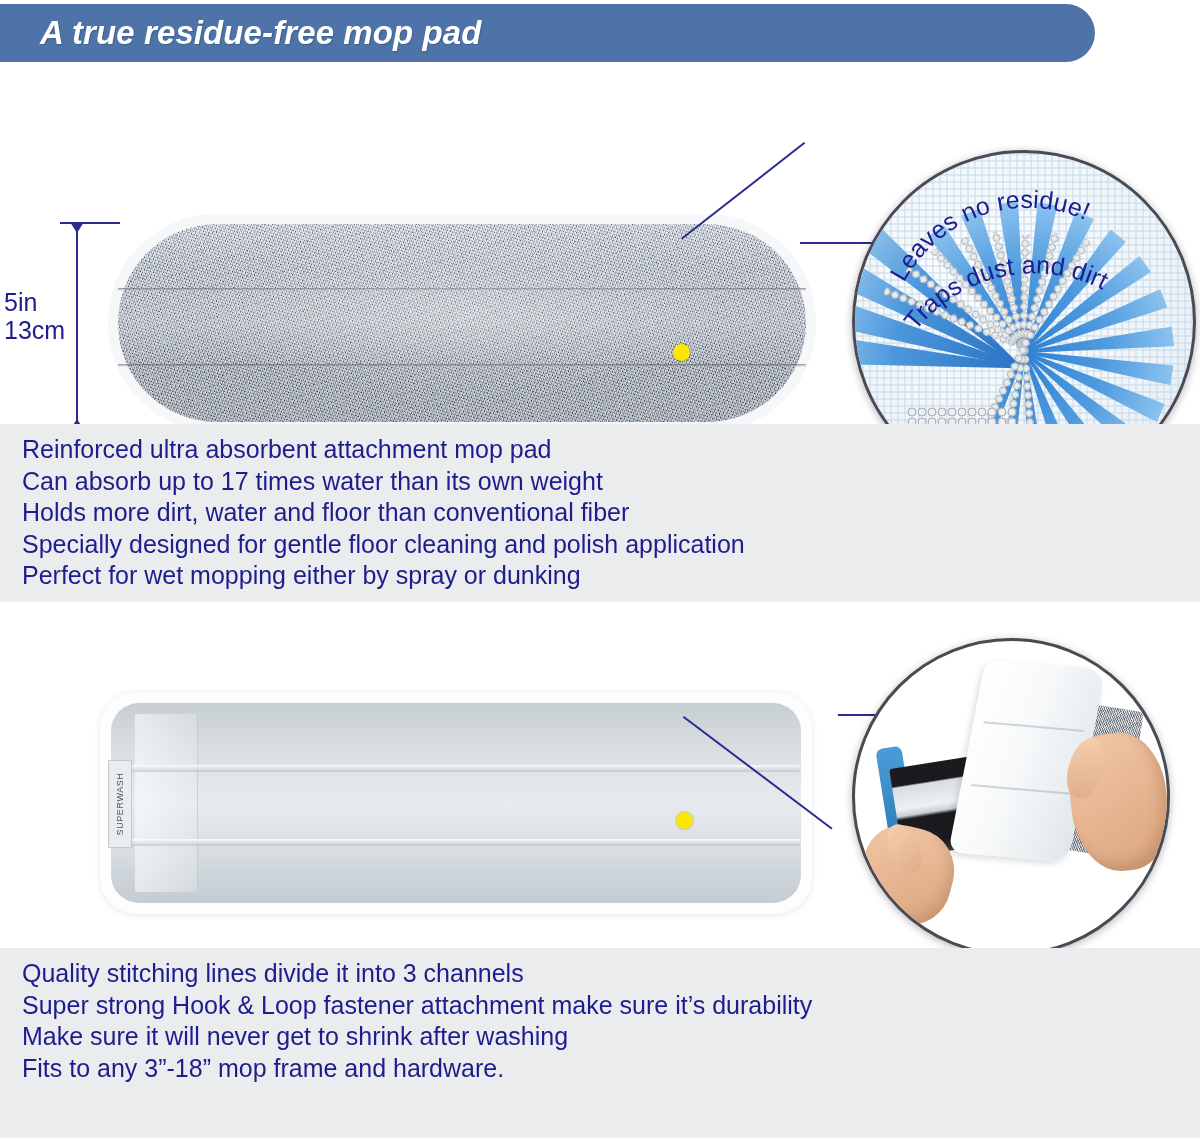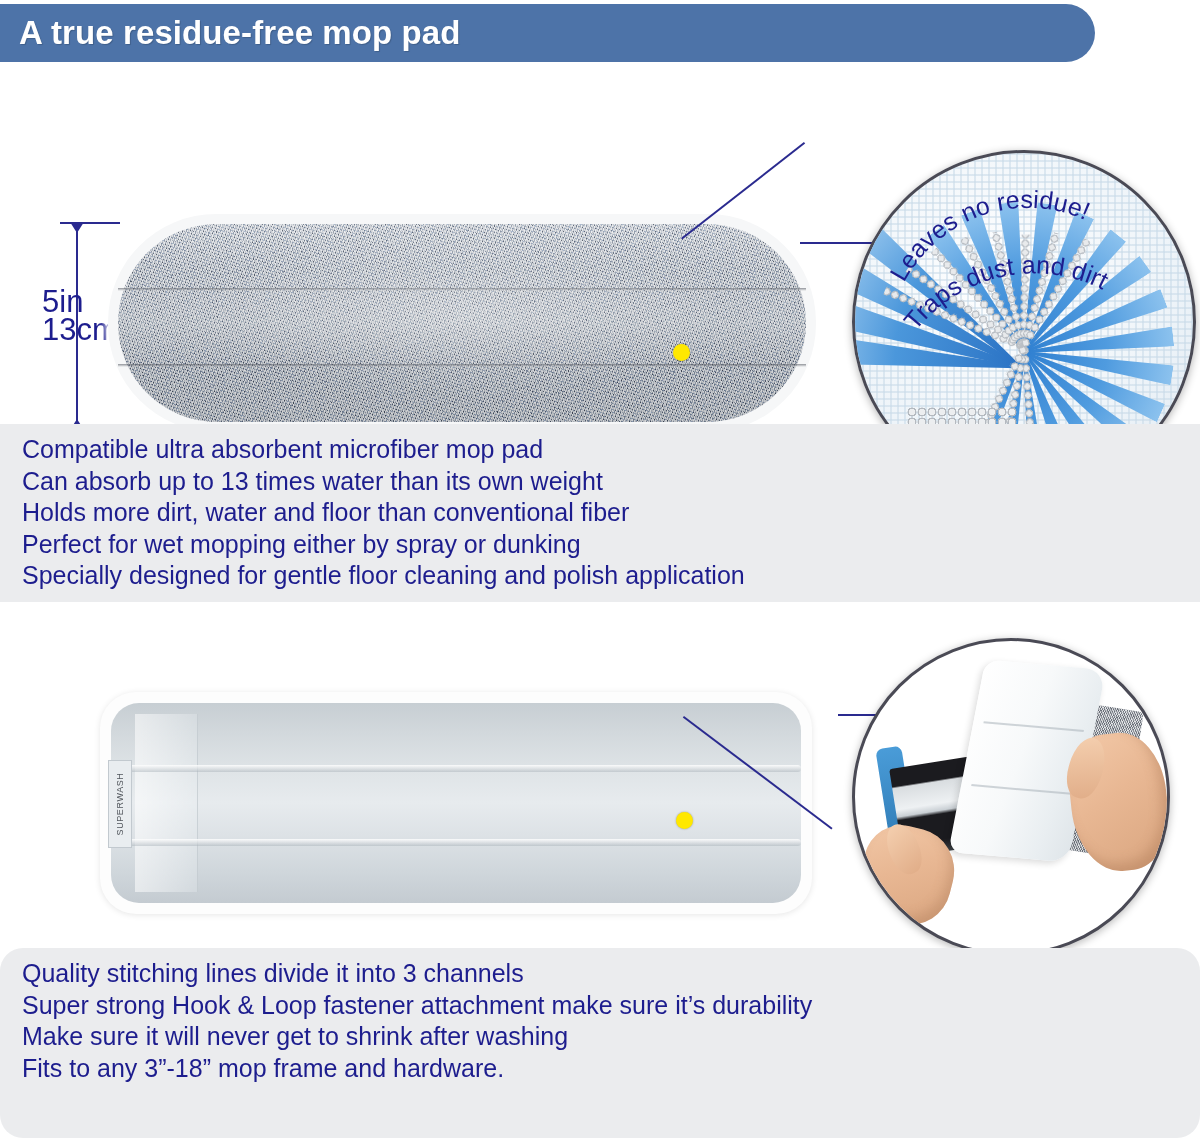--- a/index.html
+++ b/index.html
@@ -16,23 +16,24 @@
     position:absolute;left:0;top:4px;width:1095px;height:58px;
     background:#4d73a8;
     border-radius:0 34px 34px 0;
     display:flex;align-items:center;
   }
   .banner-title{
     color:#ffffff;
     font-size:33px;
     font-weight:bold;
     letter-spacing:0.1px;
-    margin-left:19px;
+    margin-left:40px;
     text-shadow:1px 1px 1px rgba(0,0,0,.18);
     white-space:nowrap;
+    font-style:italic;
   }
 
   
   .sec1-img{
     position:absolute;left:0;top:66px;width:1200px;height:358px;
     background:#ffffff;
   }
 
   
   .dim-v-line{
@@ -55,21 +56,21 @@
     position:absolute;left:60px;top:156px;width:60px;height:2px;background:#2a2a8f;
   }
   .dim-v-tick-bot{
     position:absolute;left:60px;top:362px;width:45px;height:2px;background:#2a2a8f;
   }
   .dim-v-drop{
     position:absolute;left:103px;top:362px;width:2px;height:24px;background:#2a2a8f;
   }
   .dim-v-label{
     position:absolute;left:4px;top:222px;width:70px;
-    color:#1d1d8e;font-size:31px;line-height:28px;text-align:left;margin-left:38px;
+    color:#1d1d8e;font-size:25px;line-height:28px;text-align:left;
   }
 
   
   .dim-h-line{
     position:absolute;left:104px;top:379px;width:712px;height:2px;background:#2a2a8f;
   }
   .dim-h-arrow-l{
     position:absolute;left:100px;top:374px;
     width:0;height:0;
     border-top:6px solid transparent;border-bottom:6px solid transparent;
@@ -321,21 +322,20 @@
     background:linear-gradient(160deg,#f5d0b0,#e0ac87);
     border-radius:50% 50% 45% 45%;
   }
   .thumb-r{left:214px;top:96px;width:34px;height:62px;transform:rotate(16deg);}
   .thumb-l{left:34px;top:182px;width:30px;height:52px;transform:rotate(-22deg);}
 
   
   .sec2-text{
     position:absolute;left:0;top:948px;width:1200px;height:190px;
     background:#ebecee;
-    border-radius:23px;
   }
   .sec2-text .bullet-list{
     padding-top:10px;padding-left:22px;
   }
 </style>
 </head>
 <body>
 
 <div class="banner">
   <div class="banner-title">A true residue-free mop pad</div>
@@ -421,25 +421,25 @@
       </text>
       <text>
         <textPath href="#arc2" startOffset="12%">Traps dust and dirt</textPath>
       </text>
     </svg>
   </div>
 </div>
 
 <div class="sec1-text">
   <ul class="bullet-list">
-    <li>Compatible ultra absorbent microfiber mop pad</li>
-    <li>Can absorb up to 13 times water than its own weight</li>
+    <li>Reinforced ultra absorbent attachment mop pad</li>
+    <li>Can absorb up to 17 times water than its own weight</li>
     <li>Holds more dirt, water and floor than conventional fiber</li>
+    <li>Specially designed for gentle floor cleaning and polish application</li>
     <li>Perfect for wet mopping either by spray or dunking</li>
-    <li>Specially designed for gentle floor cleaning and polish application</li>
   </ul>
 </div>
 
 <div class="sec2-img"></div>
 
 <div class="pad-white">
   <div class="pad-white-inner">
     <div class="pad-white-strip"></div>
     <div class="pad-white-ch c1"></div>
     <div class="pad-white-ch c2"></div>

